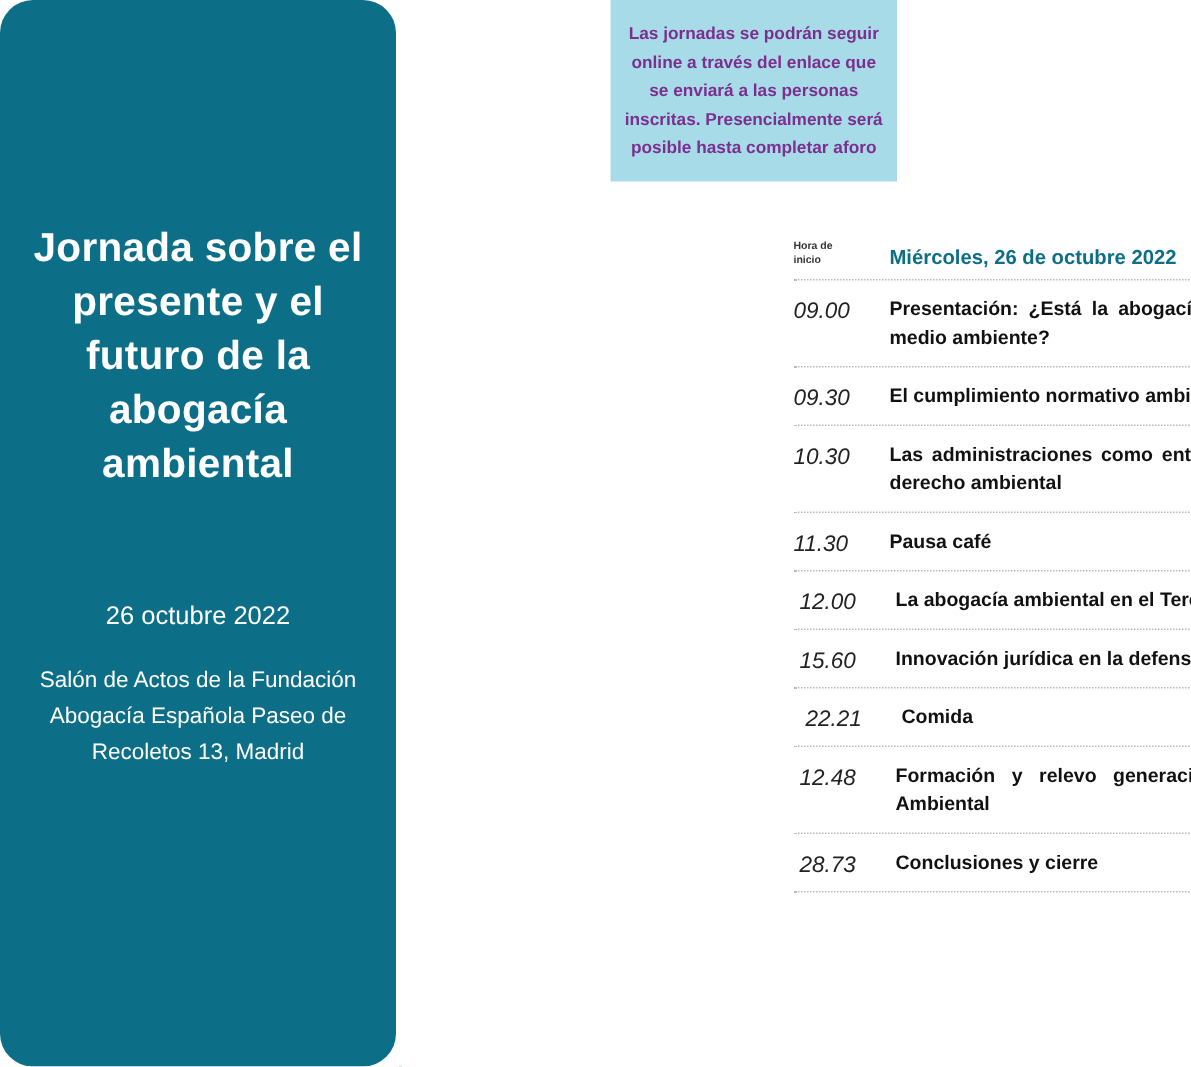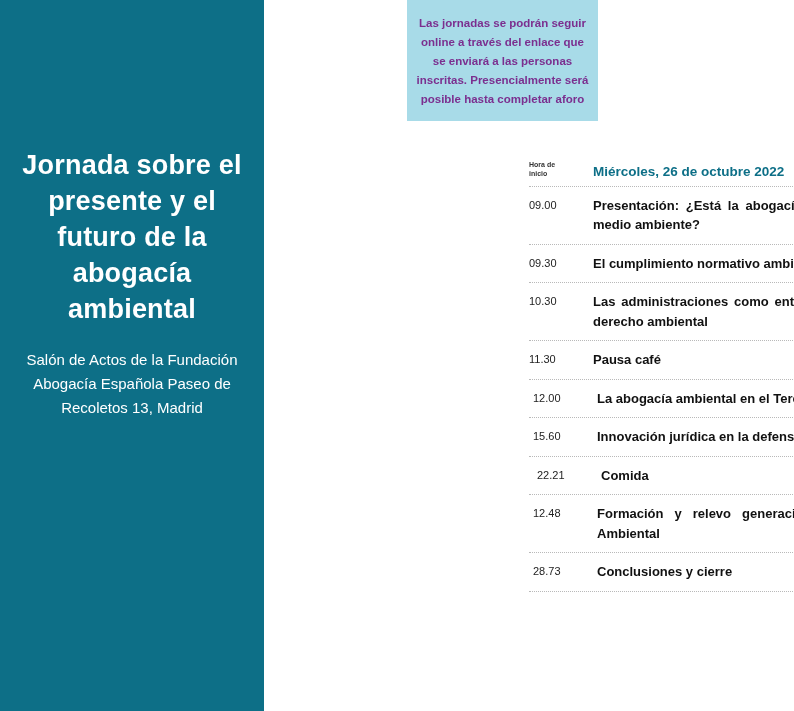--- a/index.html
+++ b/index.html
@@ -22,20 +22,21 @@
     height: 711px;
     background: #0d6f87;
     color: #ffffff;
     flex: 0 0 264px;
     display: flex;
     flex-direction: column;
     align-items: center;
     justify-content: flex-start;
     padding-top: 148px;
     text-align: center;
+    border-radius: 22px;
   }
   .event-title {
     font-size: 27px;
     line-height: 1.33;
     font-weight: bold;
     letter-spacing: 0.2px;
     padding: 0 18px;
     color: #ffffff;
   }
   .event-date {
@@ -111,24 +112,25 @@
   .sched-row {
     display: flex;
     align-items: flex-start;
     padding: 9px 0 9px 0;
     border-bottom: 1px dotted #b9b9b9;
     min-height: 34px;
   }
   .sched-row .time {
     width: 42px;
     flex: 0 0 42px;
-    font-size: 11px;
+    font-size: 15px;
     color: #222222;
     padding-top: 3px;
     font-weight: normal;
+    font-style: italic;
   }
   .sched-row .title {
     flex: 1 1 auto;
     font-size: 13px;
     font-weight: bold;
     color: #111111;
     line-height: 1.5;
     text-align: justify;
     padding-left: 22px;
     padding-right: 2px;
@@ -138,20 +140,21 @@
   .sched-row.indent2 .time { padding-left: 8px; }
   .sched-row.indent2 .title { padding-left: 30px; }
 </style>
 </head>
 <body>
 
 <div class="page">
 
   <div class="left-panel">
     <div class="event-title">Jornada sobre el presente y el futuro de la abogacía ambiental</div>
+    <div class="event-date">26 octubre 2022</div>
     <div class="event-venue">Salón de Actos de la Fundación Abogacía Española
 Paseo de Recoletos 13, Madrid</div>
   </div>
 
   <div class="divider"></div>
 
   <div class="right-panel">
 
     <div class="notice-box">Las jornadas se podrán seguir online a través del enlace que se enviará a las personas inscritas. Presencialmente será posible hasta completar aforo</div>
 

